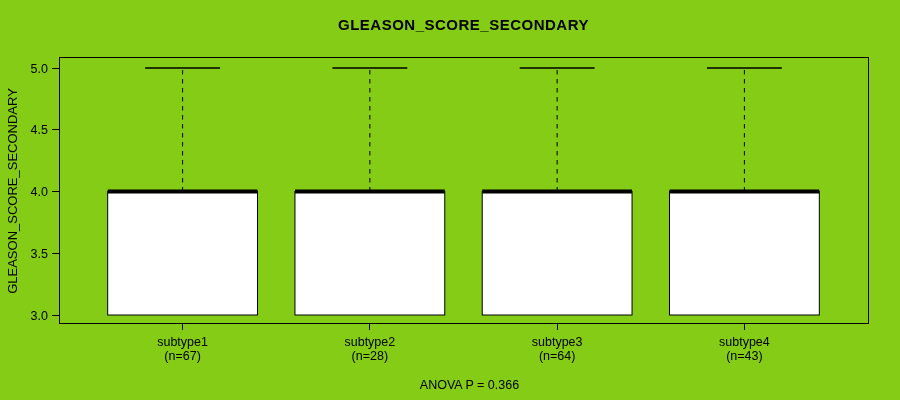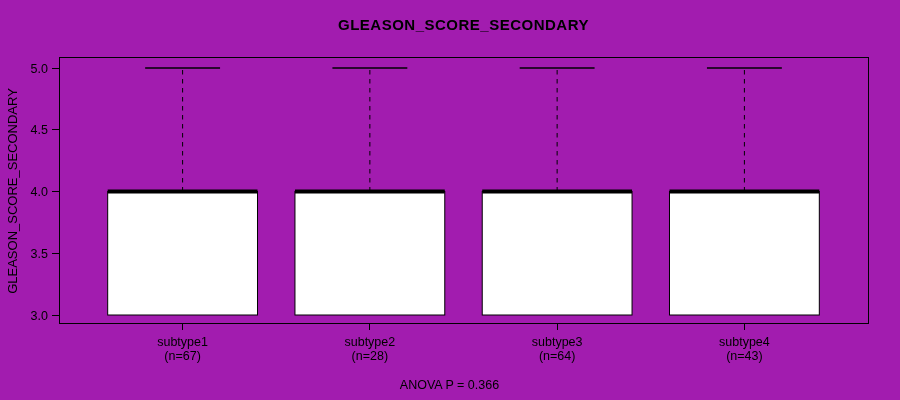--- a/index.html
+++ b/index.html
@@ -5,21 +5,21 @@
   html, body {
     margin: 0;
     padding: 0;
     background: #ffffff;
     font-family: "Liberation Sans", sans-serif;
   }
   .figure {
     position: relative;
     width: 900px;
     height: 400px;
-    background: #a21caf;
+    background: #84cc16;
     overflow: hidden;
   }
   .chart-title {
     position: absolute;
     left: 59px;
     width: 809px;
     top: 16px;
     text-align: center;
     font-size: 15px;
     font-weight: bold;
@@ -30,21 +30,21 @@
     position: absolute;
     left: 12px;
     top: 191px;
     transform: translate(-50%, -50%) rotate(-90deg);
     white-space: nowrap;
     font-size: 13px;
     color: #000000;
   }
   .annotation {
     position: absolute;
-    left: 45px;
+    left: 65px;
     width: 809px;
     top: 378px;
     text-align: center;
     font-size: 12.5px;
     color: #000000;
   }
   svg.plot {
     position: absolute;
     left: 0;
     top: 0;

